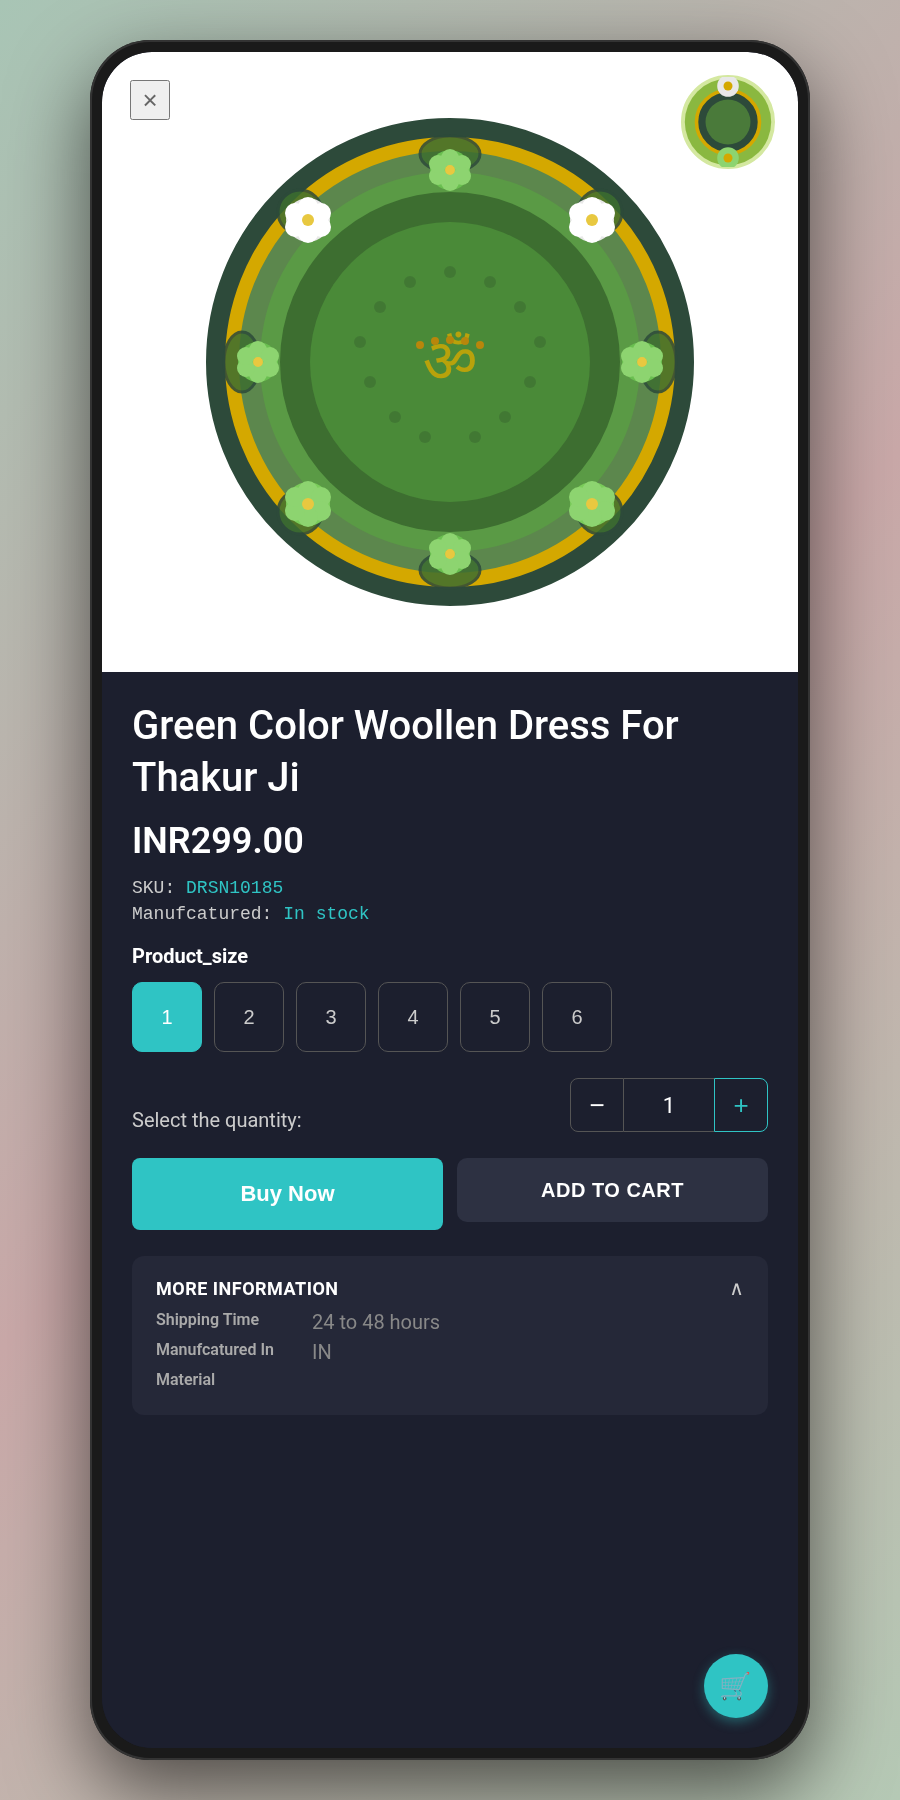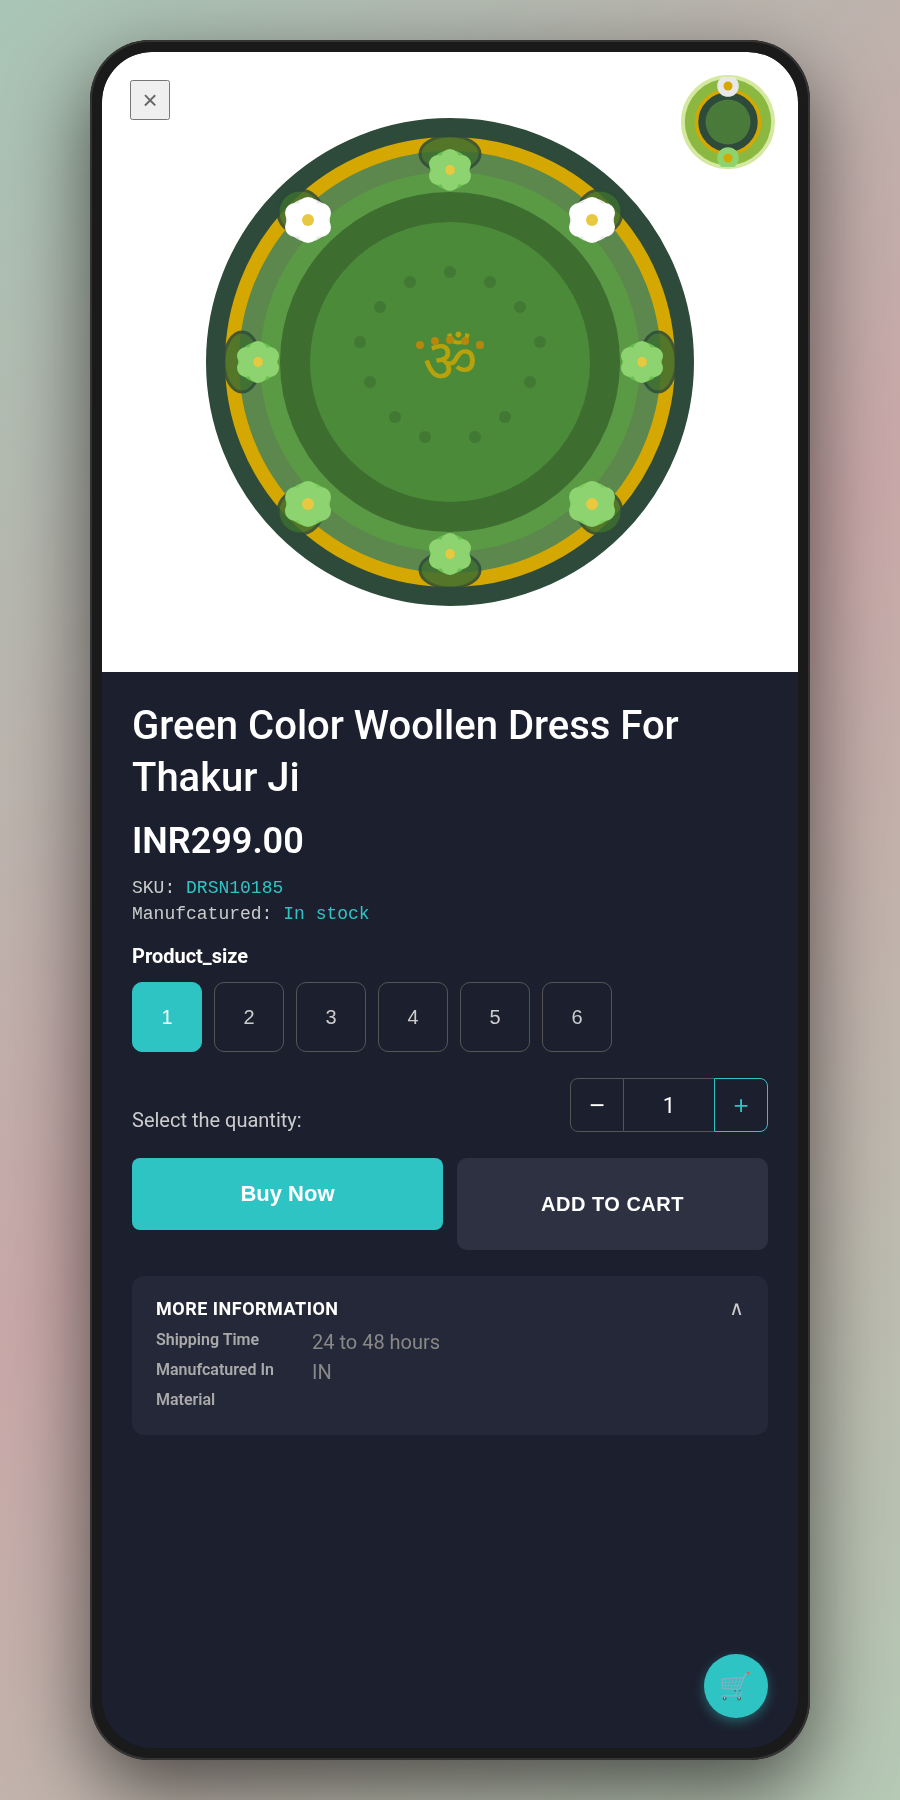--- a/index.html
+++ b/index.html
@@ -225,21 +225,21 @@
       border: none;
       border-radius: 8px;
       color: #ffffff;
       font-size: 22px;
       font-weight: 600;
       cursor: pointer;
     }
 
     .add-to-cart-btn {
       flex: 1;
-      height: 92px;
+      height: 64px;
       background: #2d3142;
       border: none;
       border-radius: 10px;
       color: #ffffff;
       font-size: 20px;
       font-weight: 700;
       cursor: pointer;
       letter-spacing: 0.5px;
     }
 

